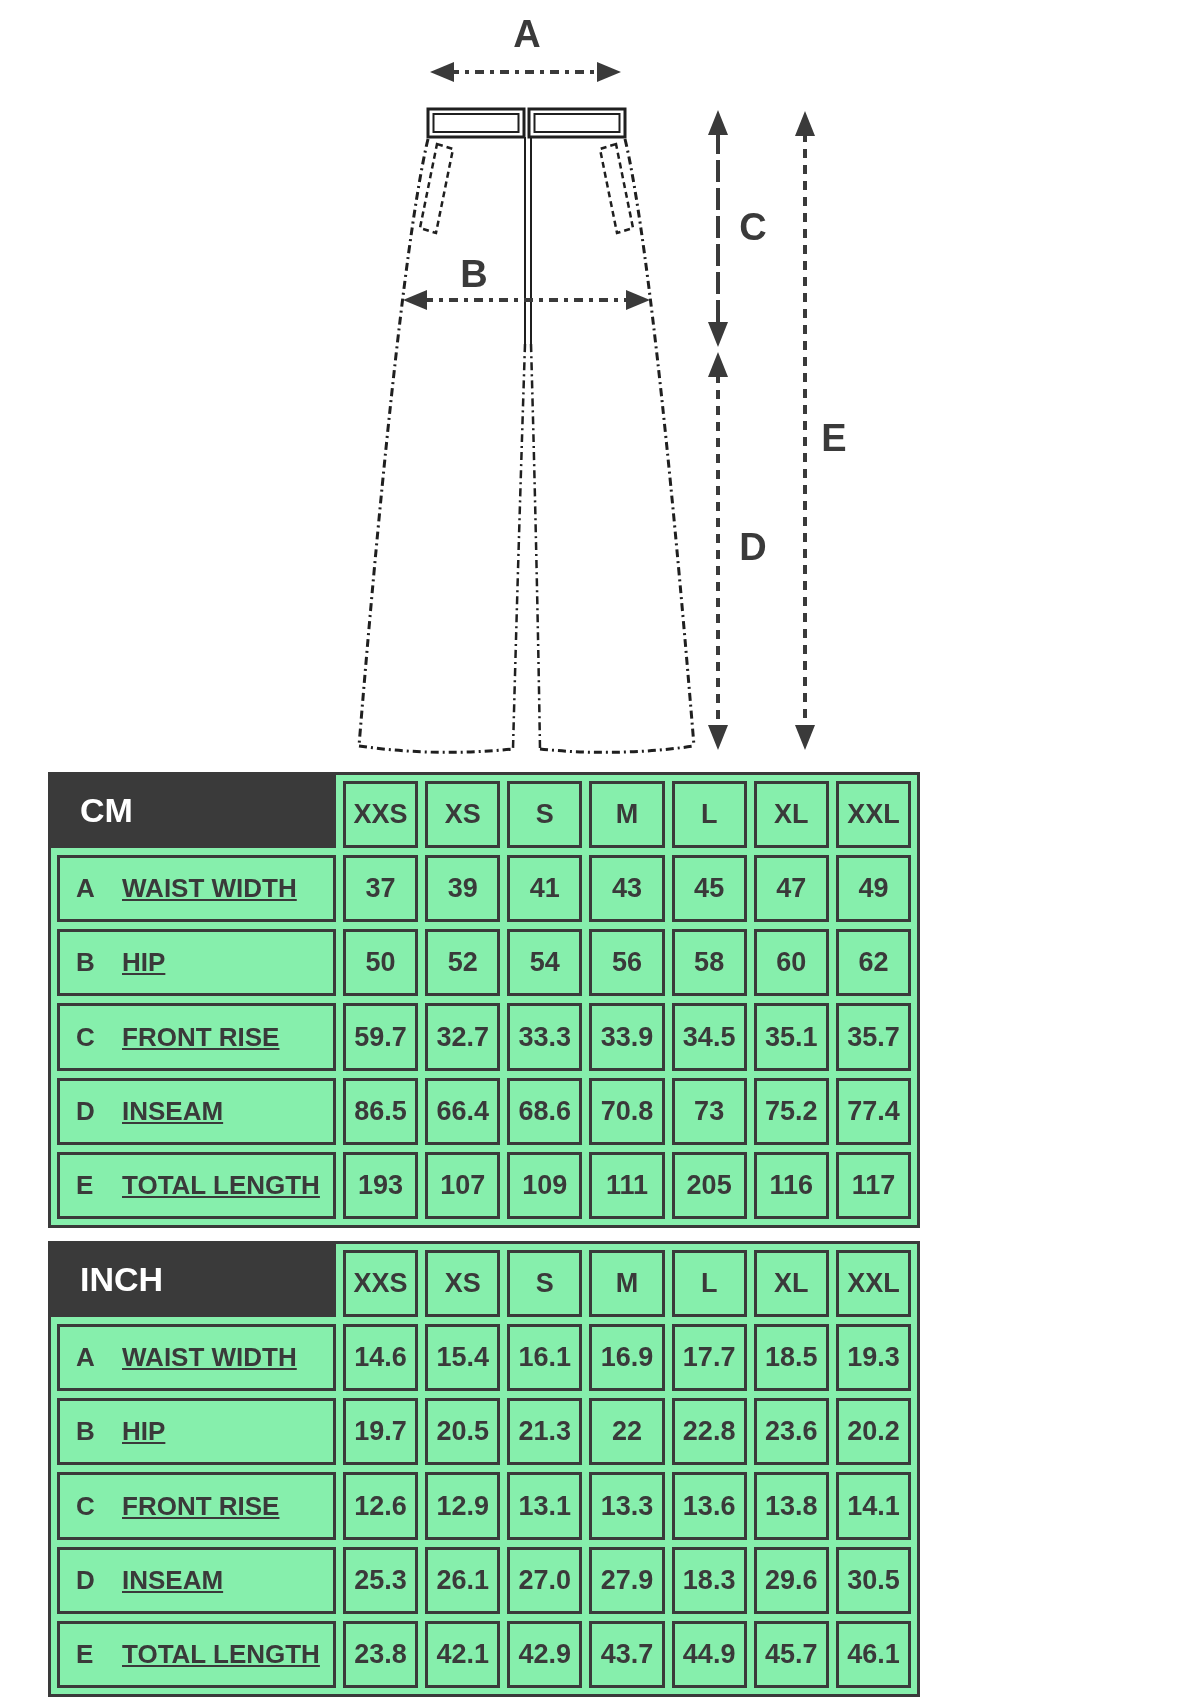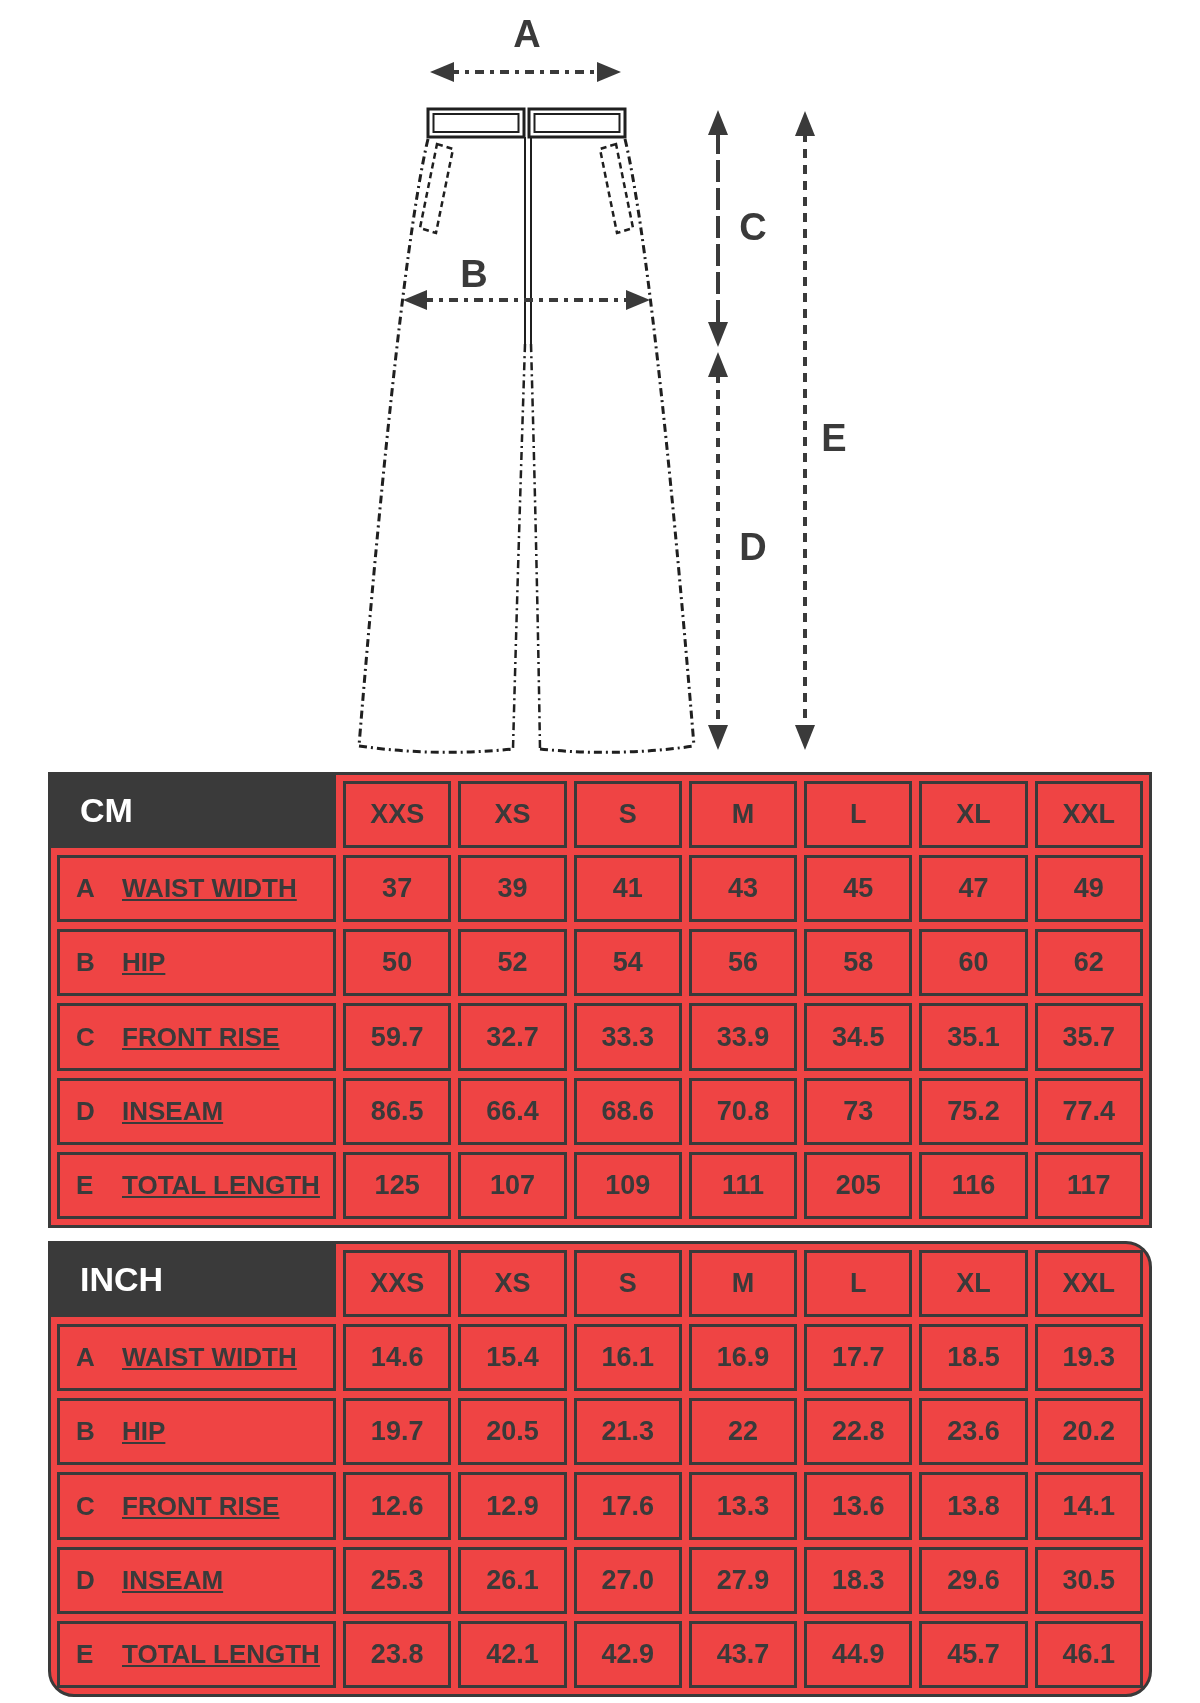--- a/index.html
+++ b/index.html
@@ -4,27 +4,27 @@
 <style>
   html,body{margin:0;padding:0;background:#ffffff;}
   .page{
     position:relative;width:1200px;height:1703px;background:#ffffff;overflow:hidden;
     font-family:"Liberation Sans", sans-serif;color:#3a3a3a;
   }
   .diagram{position:absolute;left:0;top:0;}
   .diagram text{font-family:"Liberation Sans", sans-serif;font-weight:bold;font-size:38px;fill:#3a3a3a;}
 
   .size-table{
-    position:absolute;left:48px;width:1104px;height:456px;
+    position:absolute;left:48px;width:872px;height:456px;
     border:3px solid #3a3a3a;box-sizing:border-box;padding:6px;
     display:grid;grid-template-columns:279px repeat(7,1fr);grid-template-rows:repeat(6,1fr);
-    gap:7px;background:#ef4444;
+    gap:7px;background:#86efac;
   }
   .t-cm{top:772px;}
-  .t-inch{top:1241px;border-radius:26px;}
+  .t-inch{top:1241px;}
   .cell{
     border:3px solid #3a3a3a;box-sizing:border-box;
     display:flex;align-items:center;justify-content:center;
     font-weight:bold;font-size:27px;color:#3a3a3a;letter-spacing:0px;
     background:transparent;
   }
   .unit-cell{
     border:none;background:#3a3a3a;color:#ffffff;
     justify-content:flex-start;padding-left:32px;font-size:34px;
     margin:-9px 0 0 -9px;
@@ -162,21 +162,21 @@
     <div class="cell num">68.6</div>
     <div class="cell num">70.8</div>
     <div class="cell num">73</div>
     <div class="cell num">75.2</div>
     <div class="cell num">77.4</div>
 
     <div class="cell label-cell">
       <span class="key">E</span>
       <span class="lbl">TOTAL LENGTH</span>
     </div>
-    <div class="cell num">125</div>
+    <div class="cell num">193</div>
     <div class="cell num">107</div>
     <div class="cell num">109</div>
     <div class="cell num">111</div>
     <div class="cell num">205</div>
     <div class="cell num">116</div>
     <div class="cell num">117</div>
   </div>
 
   <div class="size-table t-inch">
     <div class="cell unit-cell">INCH</div>
@@ -211,21 +211,21 @@
     <div class="cell num">22.8</div>
     <div class="cell num">23.6</div>
     <div class="cell num">20.2</div>
 
     <div class="cell label-cell">
       <span class="key">C</span>
       <span class="lbl">FRONT RISE</span>
     </div>
     <div class="cell num">12.6</div>
     <div class="cell num">12.9</div>
-    <div class="cell num">17.6</div>
+    <div class="cell num">13.1</div>
     <div class="cell num">13.3</div>
     <div class="cell num">13.6</div>
     <div class="cell num">13.8</div>
     <div class="cell num">14.1</div>
 
     <div class="cell label-cell">
       <span class="key">D</span>
       <span class="lbl">INSEAM</span>
     </div>
     <div class="cell num">25.3</div>

